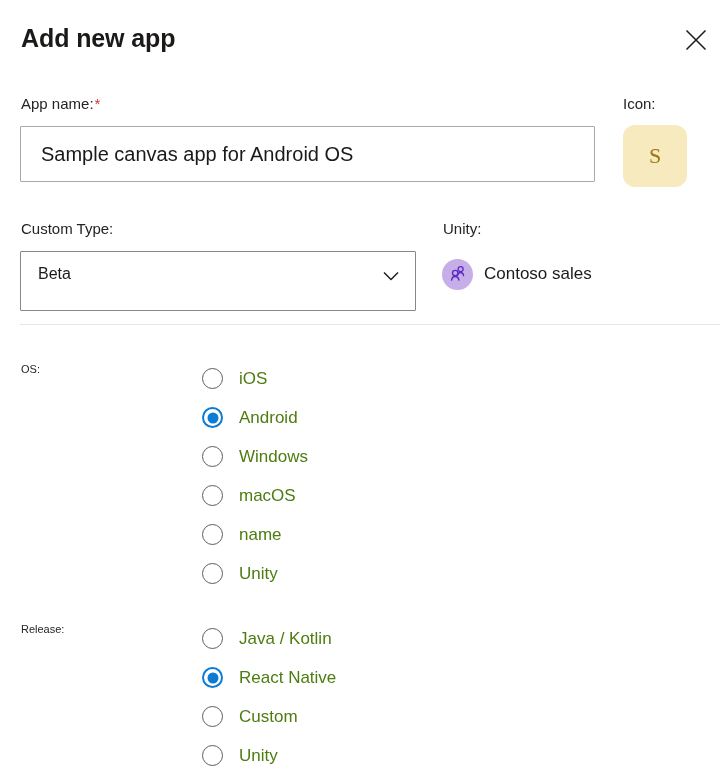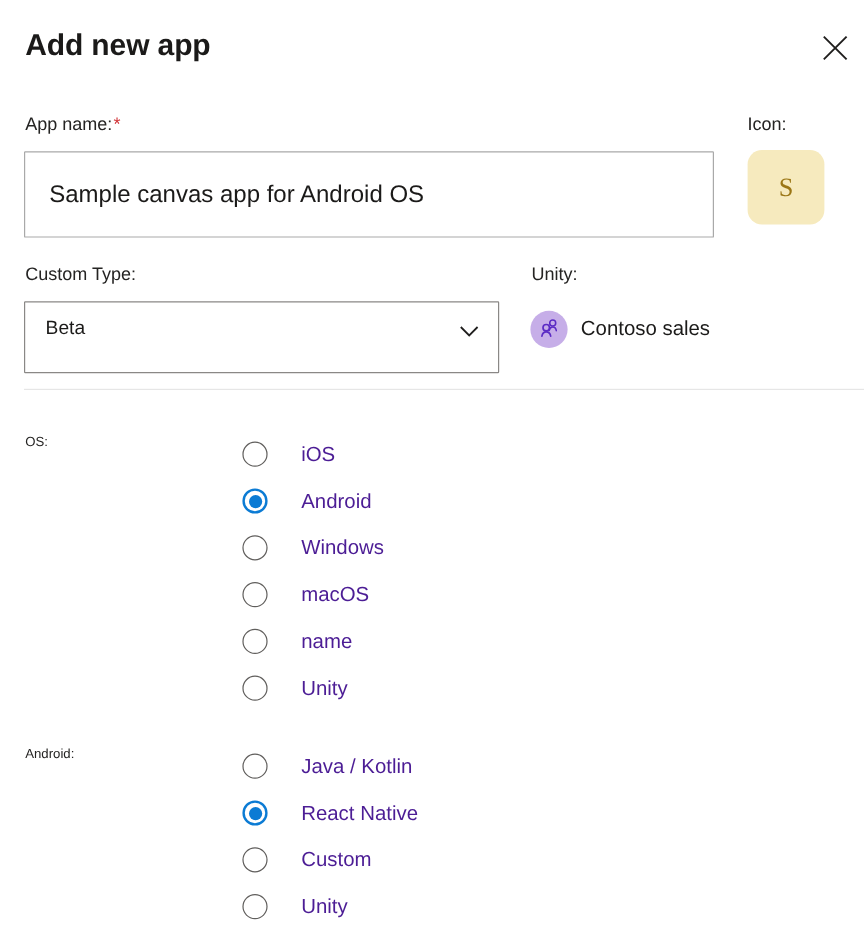--- a/index.html
+++ b/index.html
@@ -70,21 +70,21 @@
     font-size: 15px;
     margin-left: 1px;
   }
   .label-appname { left: 21px; top: 95px; }
 
   .appname-input {
     position: absolute;
     left: 20px;
     top: 126px;
     width: 575px;
-    height: 72px;
+    height: 56px;
     box-sizing: border-box;
     border: 1px solid #a9a9a9;
     background: #ffffff;
     border-radius: 1px;
     padding: 0 0 0 20px;
     font-family: "Liberation Sans", sans-serif;
     font-size: 20px;
     color: #1b1a19;
     outline: none;
   }
@@ -219,23 +219,23 @@
     position: absolute;
     left: 50%;
     top: 50%;
     transform: translate(-50%, -50%);
     width: 11px;
     height: 11px;
     border-radius: 50%;
     background: #0b7bd4;
   }
   .radio-label {
-    margin-left: 28px;
+    margin-left: 16px;
     font-size: 17px;
-    color: #4c1d95;
+    color: #4d7c0f;
     white-space: nowrap;
   }
 </style>
 </head>
 <body>
 
 <div class="panel">
 
   <div class="panel-header">
     <div class="panel-title">Add new app</div>
@@ -304,21 +304,21 @@
     <div class="radio-row">
       <span class="radio-mark"></span>
       <span class="radio-label">name</span>
     </div>
     <div class="radio-row">
       <span class="radio-mark"></span>
       <span class="radio-label">Unity</span>
     </div>
   </div>
 
-  <div class="group-label label-platform">Android:</div>
+  <div class="group-label label-platform">Release:</div>
   <div class="radio-list platform">
     <div class="radio-row">
       <span class="radio-mark"></span>
       <span class="radio-label">Java / Kotlin</span>
     </div>
     <div class="radio-row checked">
       <span class="radio-mark"></span>
       <span class="radio-label">React Native</span>
     </div>
     <div class="radio-row">

